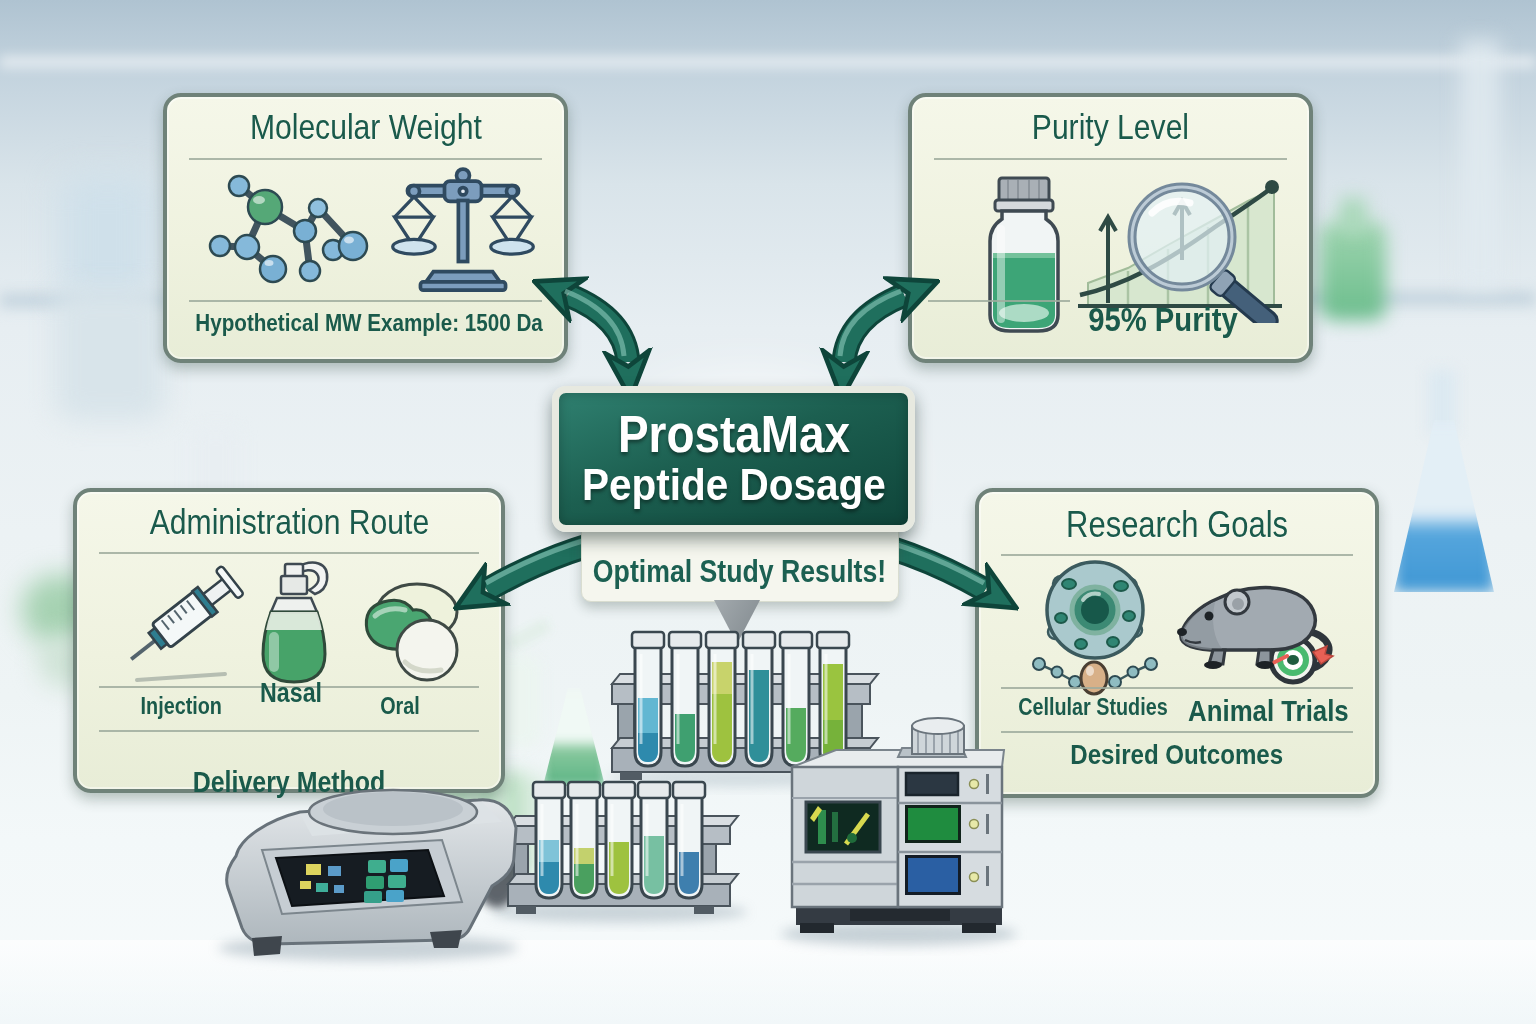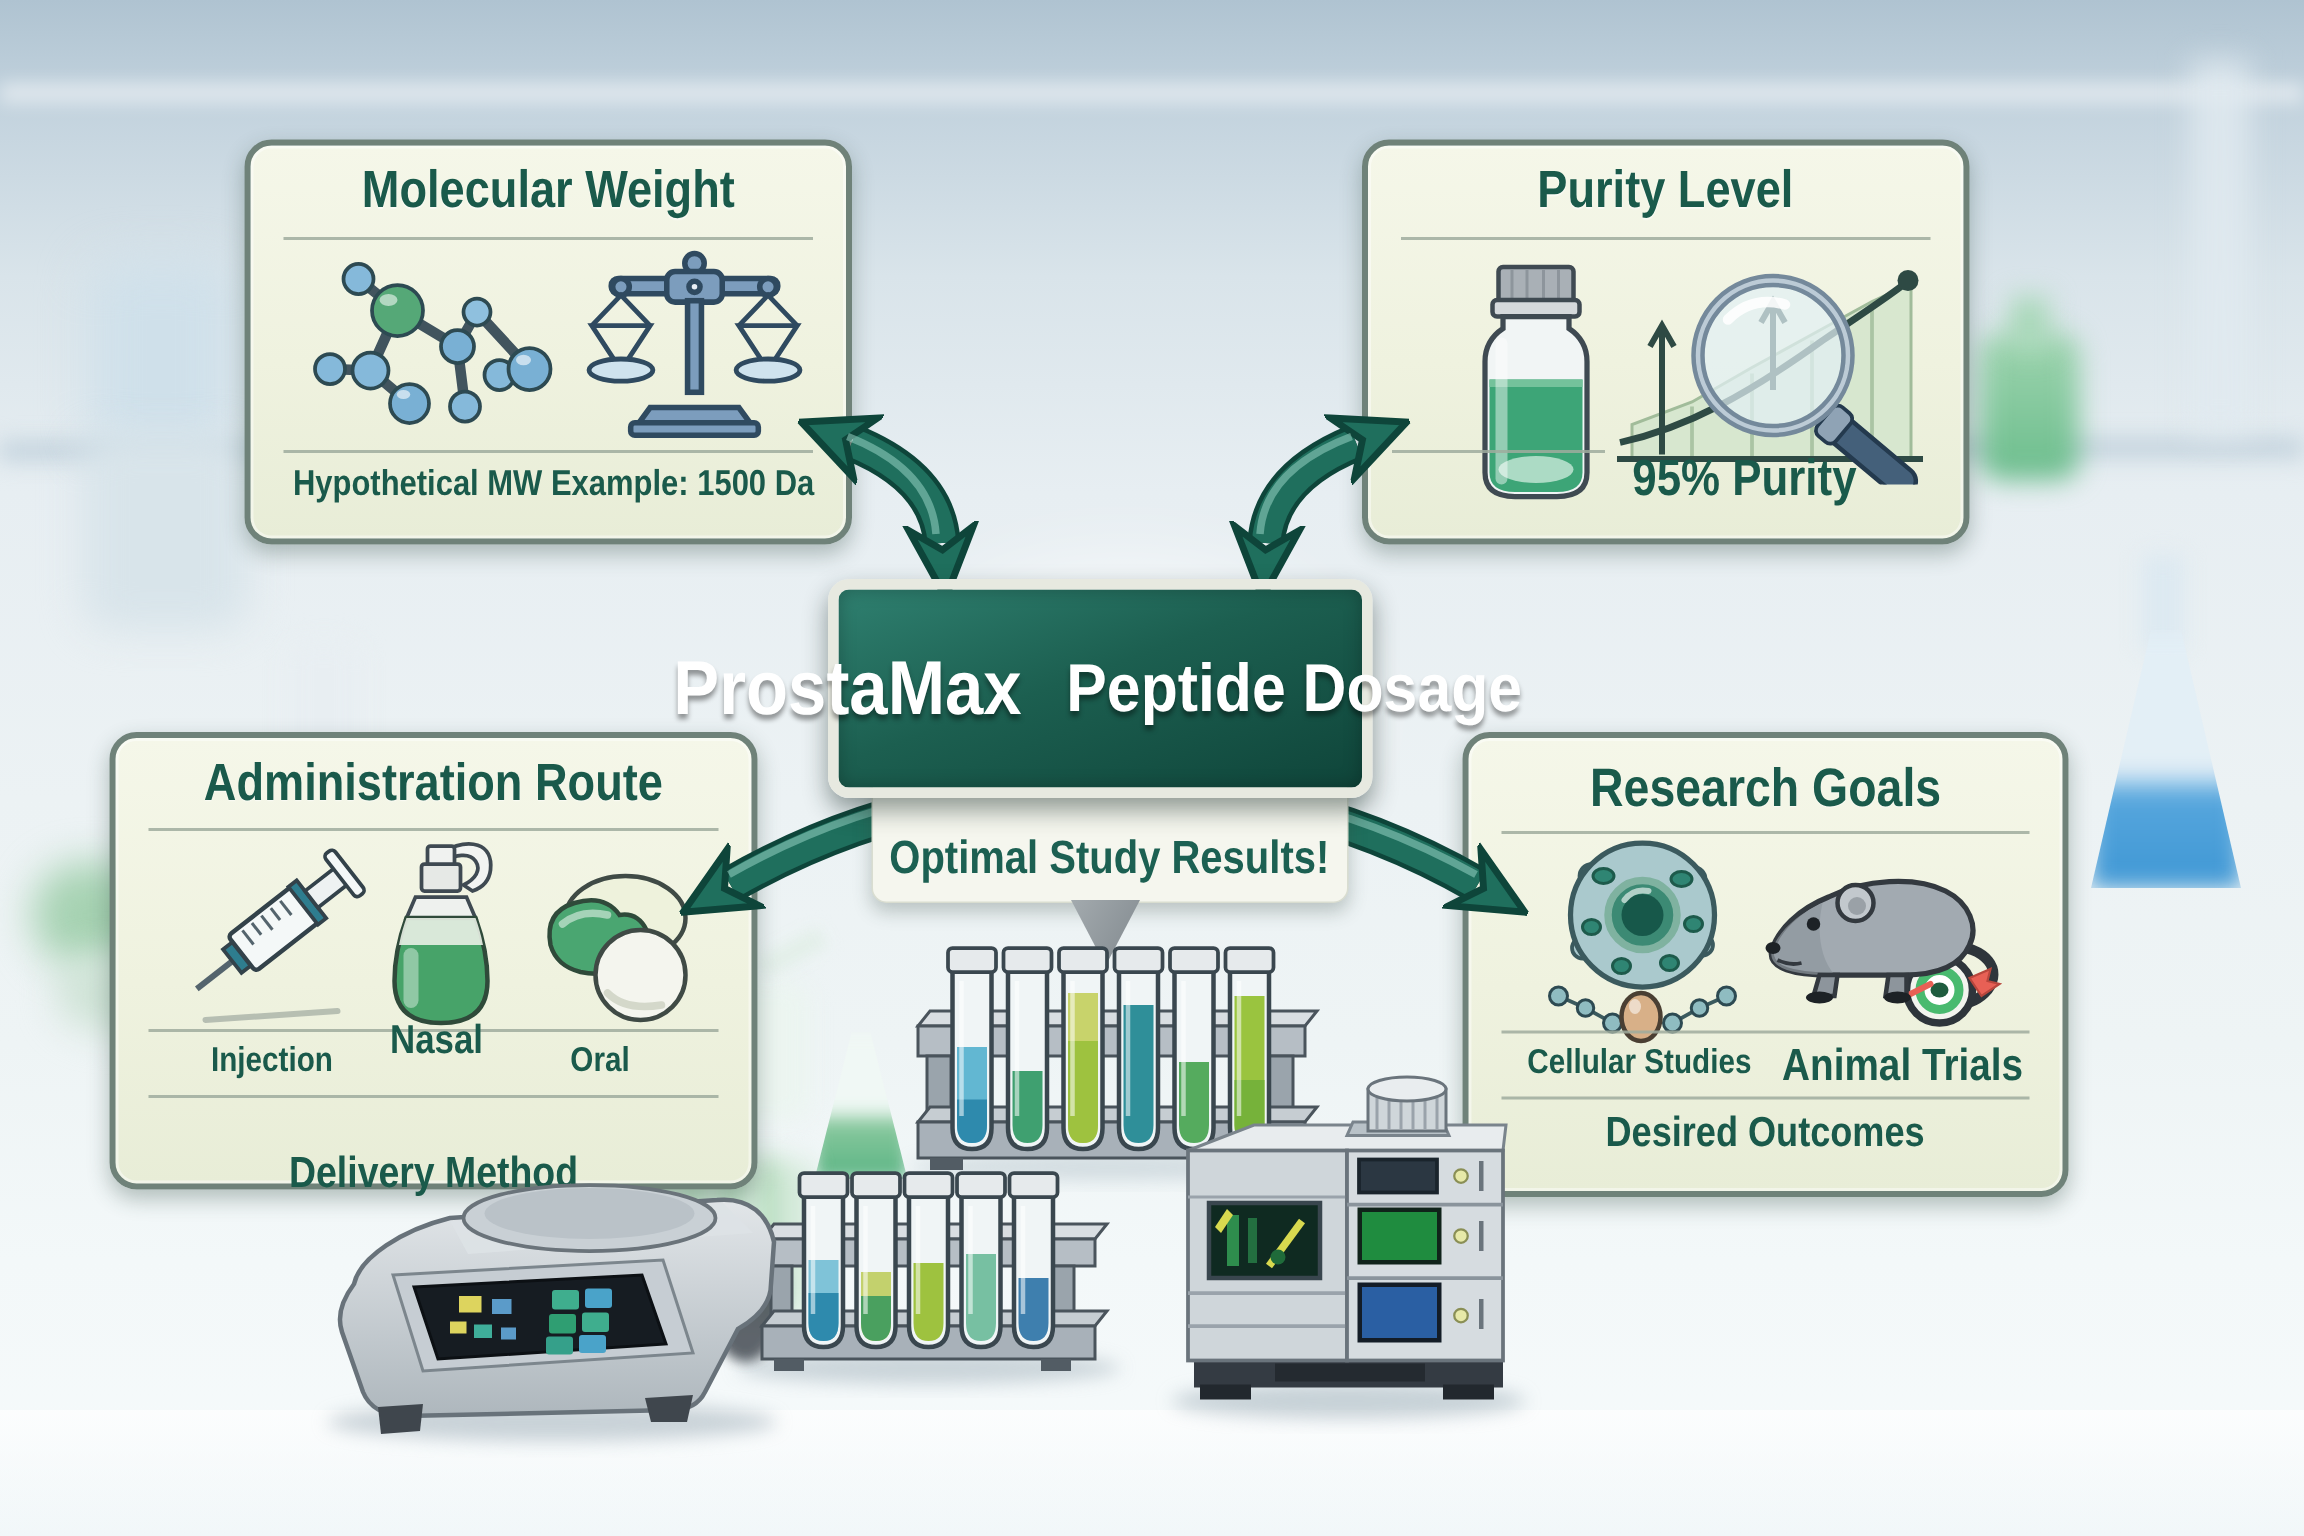--- a/index.html
+++ b/index.html
@@ -4,33 +4,33 @@
 <style>
   html,body{margin:0;padding:0;background:#dfe7ec;}
   .stage{position:relative;width:1536px;height:1024px;overflow:hidden;
          font-family:"Liberation Sans","DejaVu Sans",sans-serif;
          background:linear-gradient(180deg,#afc3d1 0%,#c3d3de 7%,#d9e4ea 18%,#e7eef2 32%,
                     #ecf2f4 52%,#eef4f5 68%,#f3f8f9 82%,#f6fafb 100%);}
   .blob{position:absolute;}
   .card{position:absolute;background:linear-gradient(180deg,#f5f7e9 0%,#eff2df 55%,#e8edd7 100%);
         border:4px solid #6f8279;border-radius:18px;
         box-shadow:0 6px 14px rgba(45,70,62,.32),inset 0 0 0 2px rgba(255,255,255,.45);z-index:2;}
-  .card-title{position:absolute;left:0;right:0;text-align:center;color:#1a5a4b;font-weight:bold;
+  .card-title{position:absolute;left:0;right:0;text-align:center;color:#1a5a4b;font-weight:normal;
         text-shadow:0 1px 1px rgba(255,255,255,.6);}
   .rule{position:absolute;height:2px;background:#9fab9e;opacity:.85;}
   .lbl{position:absolute;text-align:center;color:#1a5a4b;font-weight:bold;}
   .cx{display:inline-block;transform:scaleX(.86);transform-origin:50% 50%;white-space:nowrap;}
   .cx2{display:inline-block;transform:scaleX(.9);transform-origin:50% 50%;white-space:nowrap;}
   .icon{position:absolute;}
   #arrows{position:absolute;left:0;top:0;z-index:3;}
   .sign{position:absolute;left:552px;top:386px;width:363px;height:146px;z-index:4;
         background:linear-gradient(160deg,#2f8070 0%,#1c5f50 45%,#0f453a 100%);
         border:7px solid #e7e9e0;border-radius:14px;box-sizing:border-box;
         box-shadow:0 8px 16px rgba(20,40,35,.45),inset 0 0 12px rgba(0,0,0,.25);
-        display:flex;flex-direction:row;align-items:center;justify-content:center;}
+        display:flex;flex-direction:column;align-items:center;justify-content:center;}
   .sign-l1{color:#fff;font-weight:bold;font-size:51px;line-height:52px;text-shadow:0 3px 4px rgba(0,0,0,.4);}
   .sign-l2{color:#fff;font-weight:bold;font-size:45px;line-height:48px;text-shadow:0 3px 4px rgba(0,0,0,.4);}
   .subbox{position:absolute;left:581px;top:512px;width:318px;height:90px;z-index:3;
         background:#f5f6ee;border-radius:10px;border:1px solid #d9ddd0;
         box-shadow:0 6px 12px rgba(55,75,70,.28);
         display:flex;align-items:flex-end;justify-content:center;padding-bottom:11px;box-sizing:border-box;}
   .subbox span{color:#1c6052;font-weight:bold;font-size:31px;}
   .pointer{position:absolute;left:714px;top:600px;width:46px;height:44px;z-index:3;
         background:linear-gradient(120deg,#a3aaae,#81898e);
         -webkit-clip-path:polygon(0 0,100% 0,50% 100%);clip-path:polygon(0 0,100% 0,50% 100%);}

